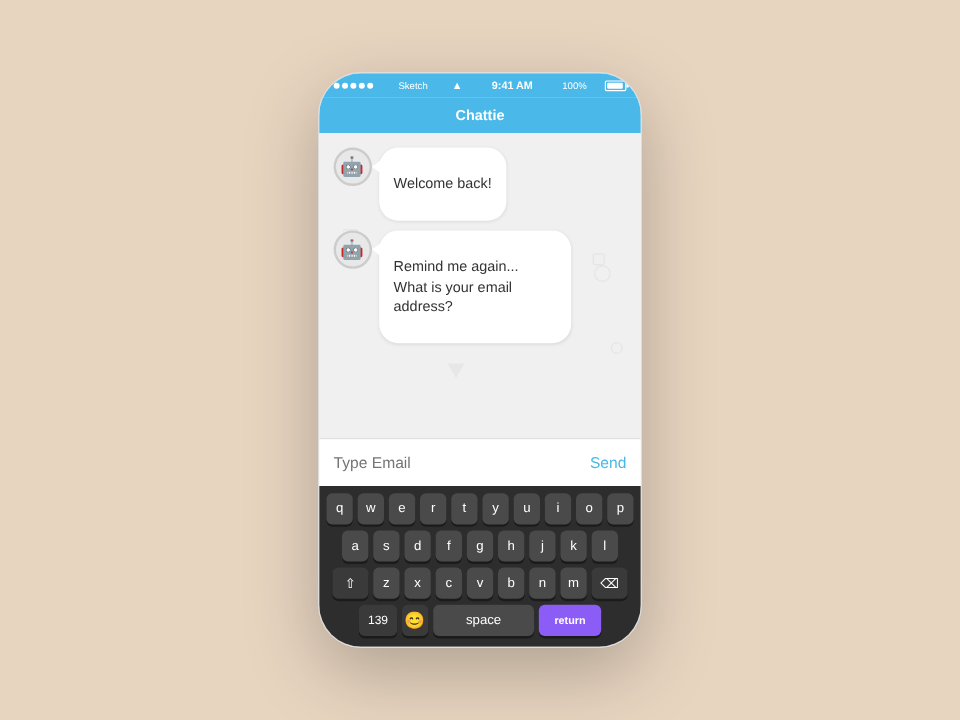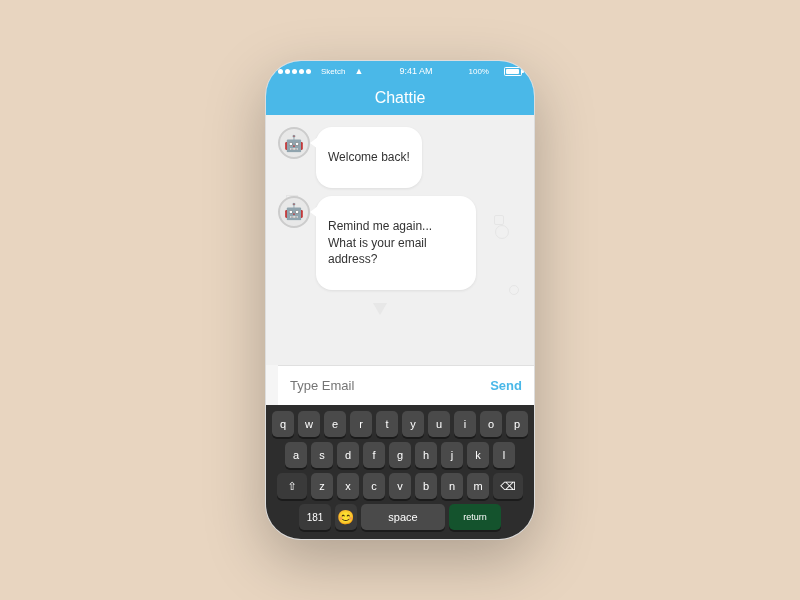--- a/index.html
+++ b/index.html
@@ -31,21 +31,21 @@
       background: #4ab8e8;
       padding: 4px 12px;
       display: flex;
       align-items: center;
       justify-content: space-between;
       height: 20px;
     }
     .status-left {
       display: flex;
       align-items: center;
-      gap: 6px;
+      gap: 17px;
     }
     .signal-dots {
       display: flex;
       gap: 2px;
       align-items: flex-end;
     }
     .signal-dot {
       width: 5px;
       height: 5px;
       background: white;
@@ -58,21 +58,21 @@
       margin-left: 4px;
     }
     .wifi-icon {
       color: white;
       font-size: 9px;
       margin-left: 3px;
     }
     .status-time {
       color: white;
       font-size: 9px;
-      font-weight: 400;
+      font-weight: 700;
     }
     .status-right {
       display: flex;
       align-items: center;
       gap: 15px;
     }
     .battery-pct {
       color: white;
       font-size: 8px;
     }
@@ -105,22 +105,22 @@
     }
 
     
     .app-header {
       background: #4ab8e8;
       padding: 8px;
       text-align: center;
     }
     .app-title {
       color: white;
-      font-size: 16px;
-      font-weight: 400;
+      font-size: 12px;
+      font-weight: 700;
     }
 
     
     .chat-area {
       flex: 1;
       background: #f0f0f0;
       padding: 12px;
       overflow: hidden;
       position: relative;
     }
@@ -225,34 +225,33 @@
 
     
     .input-bar {
       background: white;
       padding: 8px 12px;
       display: flex;
       align-items: center;
       justify-content: space-between;
       border-top: 1px solid #e0e0e0;
       height: 40px;
-      margin-left: 12px;
     }
     .email-input {
       flex: 1;
       font-size: 13px;
       color: #aaa;
       border: none;
       outline: none;
       background: transparent;
     }
     .send-btn {
       color: #4ab8e8;
       font-size: 13px;
-      font-weight: 700;
+      font-weight: 400;
       cursor: pointer;
       background: none;
       border: none;
     }
 
     
     .keyboard {
       background: #2d2d2d;
       padding: 6px 4px 4px;
     }
@@ -285,22 +284,23 @@
       width: 30px;
     }
 
     .key.space {
       width: 84px;
       background: #4a4a4a;
     }
 
     .key.return {
       width: 52px;
-      background: #14532d;
+      background: #8b5cf6;
       font-size: 9px;
+      font-weight: bold;
     }
 
     .key.num {
       width: 32px;
       background: #3a3a3a;
       font-size: 10px;
     }
 
     .key.shift {
       background: #3a3a3a;
@@ -414,21 +414,21 @@
       <div class="key">x</div>
       <div class="key">c</div>
       <div class="key">v</div>
       <div class="key">b</div>
       <div class="key">n</div>
       <div class="key">m</div>
       <div class="key special delete">⌫</div>
     </div>
 
     <div class="key-row">
-      <div class="key num">181</div>
+      <div class="key num">139</div>
       <div class="key emoji">😊</div>
       <div class="key space">space</div>
       <div class="key return">return</div>
     </div>
 
   </div>
 
 </div>
 
 </body></html>

